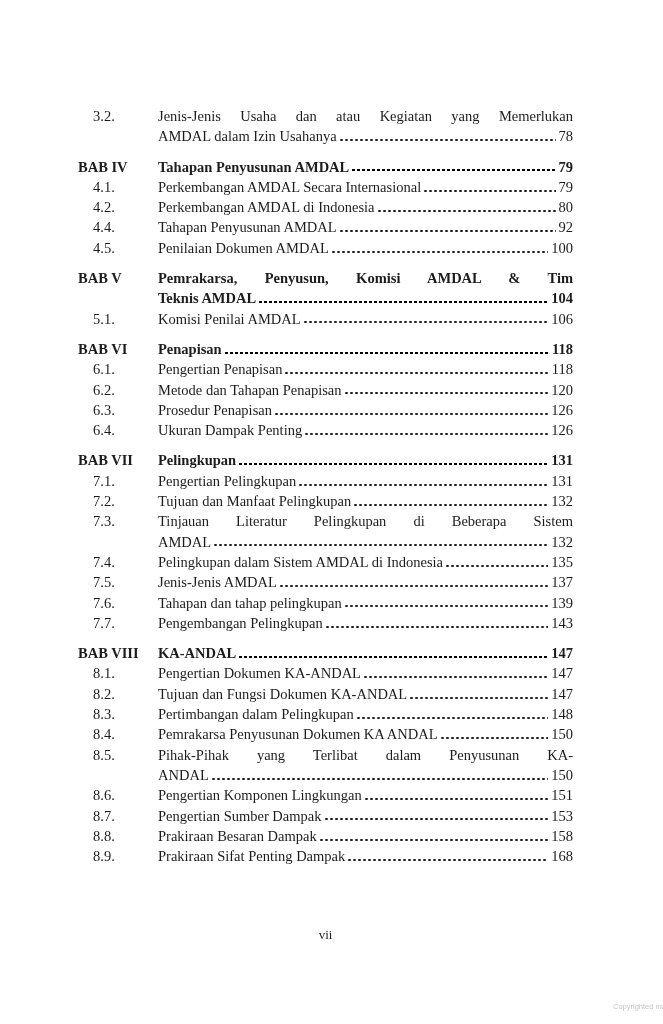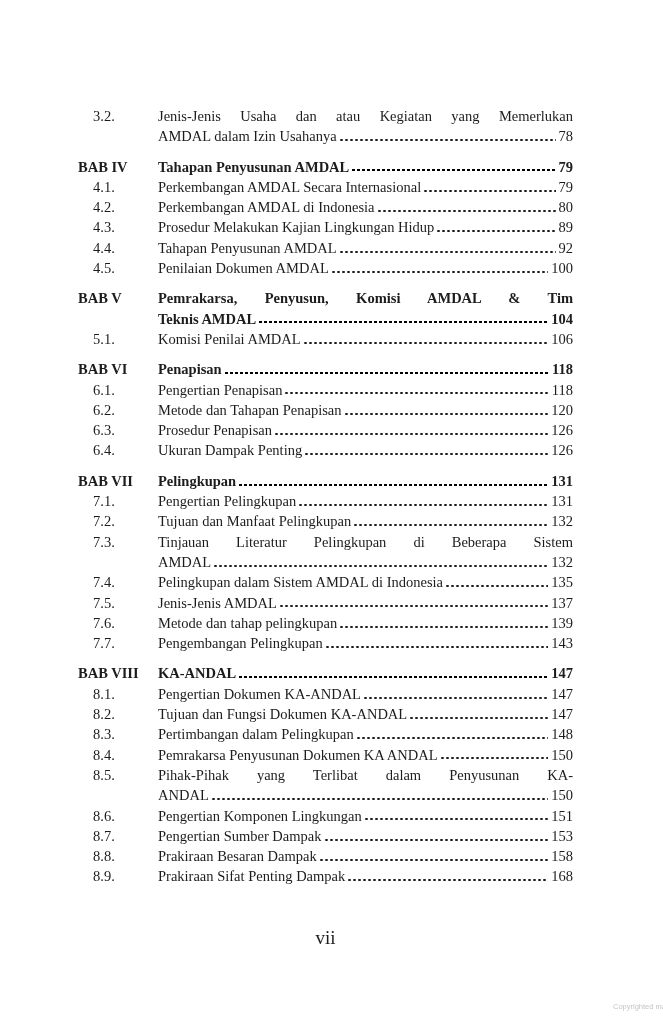--- a/index.html
+++ b/index.html
@@ -51,21 +51,21 @@
   .row.chapter .dots {
     background-image: radial-gradient(circle, #000000 1.2px, transparent 1.45px);
   }
   .pagenum { flex: 0 0 auto; white-space: nowrap; text-align: center; }
   .folio {
     position: absolute;
     left: 78px; width: 495px;
     top: 927px;
     text-align: center;
     color: #1c1c1c;
-    font-size: 19px;
+    font-size: 13px;
   }
   .watermark {
     position: absolute;
     left: 613px; top: 1002px;
     font-family: "Liberation Sans", "DejaVu Sans", sans-serif;
     font-size: 7.5px;
     color: #c5c5c5;
     white-space: nowrap;
   }
 </style>
@@ -116,31 +116,20 @@
       <span class="body">
 
         <span class="lastline">
           <span class="title">Perkembangan AMDAL di Indonesia</span>
           <span class="dots"></span>
           <span class="pagenum">80</span>
         </span>
       </span>
     </div>
 
-    <div class="row">
-      <span class="num">4.3.</span>
-      <span class="body">
-
-        <span class="lastline">
-          <span class="title">Prosedur Melakukan Kajian Lingkungan Hidup</span>
-          <span class="dots"></span>
-          <span class="pagenum">89</span>
-        </span>
-      </span>
-    </div>
 
     <div class="row">
       <span class="num">4.4.</span>
       <span class="body">
 
         <span class="lastline">
           <span class="title">Tahapan Penyusunan AMDAL</span>
           <span class="dots"></span>
           <span class="pagenum">92</span>
         </span>
@@ -313,21 +302,21 @@
           <span class="pagenum">137</span>
         </span>
       </span>
     </div>
 
     <div class="row">
       <span class="num">7.6.</span>
       <span class="body">
 
         <span class="lastline">
-          <span class="title">Metode dan tahap pelingkupan</span>
+          <span class="title">Tahapan dan tahap pelingkupan</span>
           <span class="dots"></span>
           <span class="pagenum">139</span>
         </span>
       </span>
     </div>
 
     <div class="row">
       <span class="num">7.7.</span>
       <span class="body">
 

